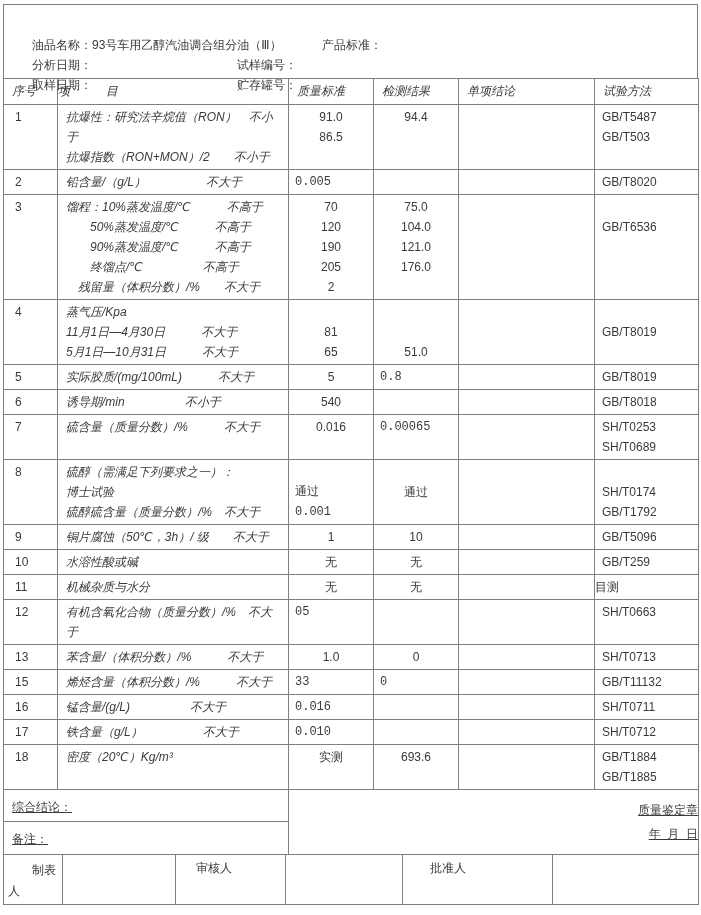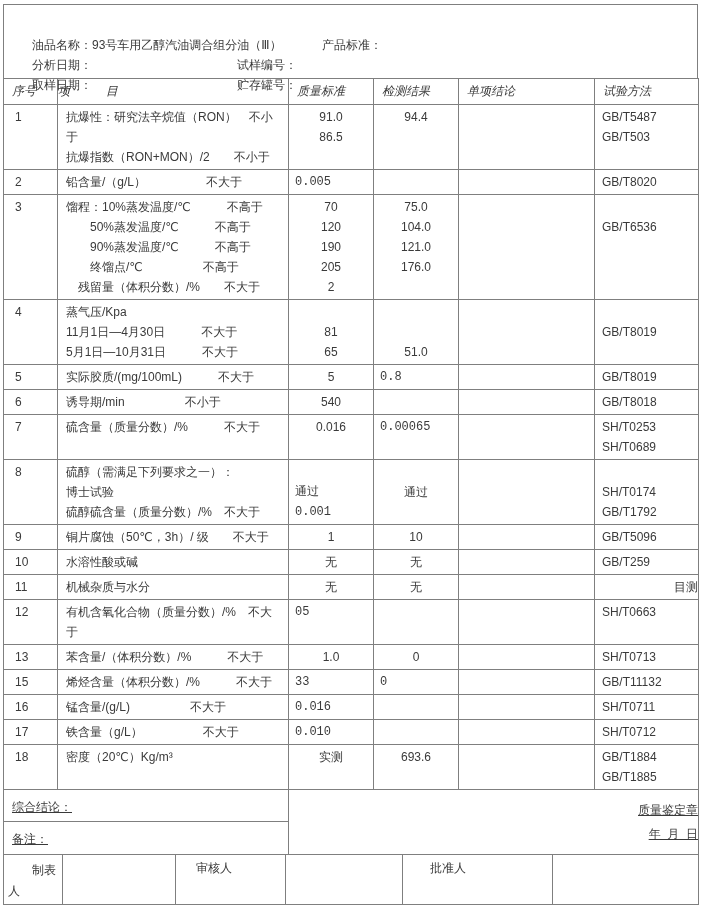--- a/index.html
+++ b/index.html
@@ -31,25 +31,25 @@
     overflow: hidden;
     font-weight: normal;
     padding: 2px 0;
   }
   .ln { height: 20px; line-height: 20px; white-space: pre; }
   tr.hdr { height: 26px; font-style: italic; }
   tr.hdr th { text-align: left; padding-left: 8px; vertical-align: middle; }
   tr.hdr th.h-item { text-align: left; padding-left: 0; }
 
   td.c-no   { padding-left: 11px; }
-  td.c-item { padding-left: 8px; }
+  td.c-item { padding-left: 8px; font-style: italic; }
   td.c-std, td.c-res { text-align: center; }
   td.c-std.left, td.c-res.left { text-align: left; padding-left: 6px; font-family: Liberation Mono, monospace; }
   td.c-mth  { padding-left: 7px; }
-  td.c-mth.center { text-align: right; padding-left: 10px; }
+  td.c-mth.center { text-align: left; padding-left: 0; }
 
   
   table.foot { margin-top: -1px; text-decoration: underline; }
   table.foot td.lab { padding: 9px 0 0 8px; }
   tr.r-sum { height: 32px; }
   tr.r-rem { height: 33px; }
   td.stamp { vertical-align: middle; text-align: right; }
   td.stamp .ln { height: 24px; line-height: 24px; }
 
   

